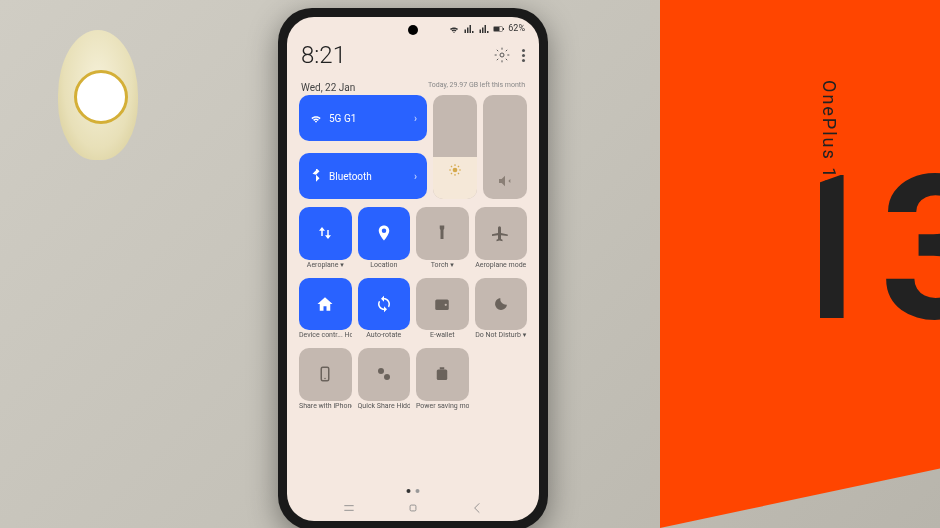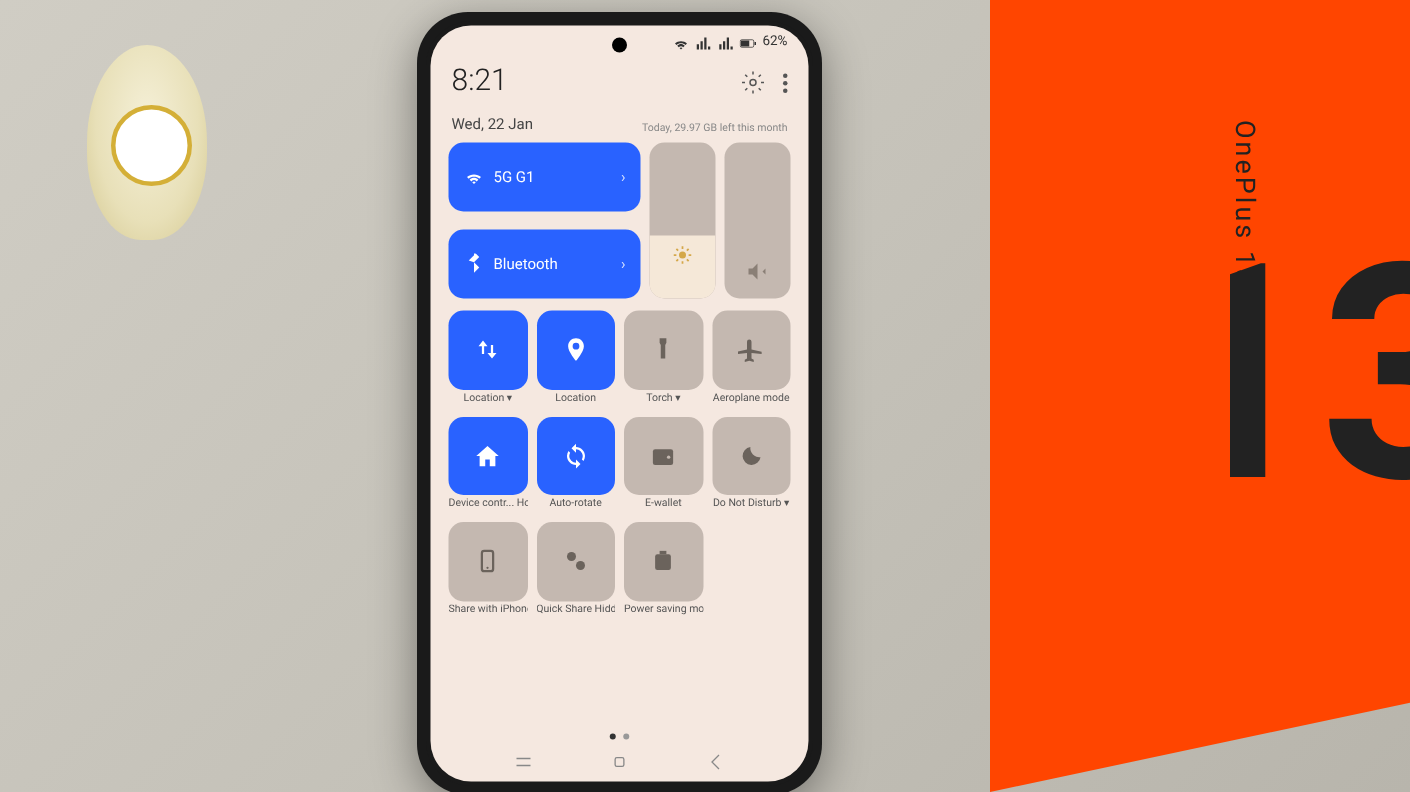--- a/index.html
+++ b/index.html
@@ -10,21 +10,21 @@
   .box-text{position:absolute;right:100px;top:80px;font-size:18px;color:#222;writing-mode:vertical-rl;letter-spacing:2px;font-weight:400}
   .box-num{position:absolute;right:0;top:20px;width:120px;height:460px;display:flex;align-items:center;justify-content:center;font-size:200px;font-weight:700;color:#222;overflow:hidden;line-height:1}
   .phone{position:absolute;left:278px;top:8px;width:258px;height:510px;background:#1a1a1a;border-radius:34px;padding:6px;box-shadow:0 8px 30px rgba(0,0,0,0.4)}
   .phone-inner{width:100%;height:100%;background:#1a1a1a;border-radius:30px;padding:3px;box-sizing:border-box}
   .screen{width:100%;height:100%;background:#f5e8e0;border-radius:27px;position:relative;overflow:hidden}
   .camera{position:absolute;left:50%;top:8px;width:10px;height:10px;background:#000;border-radius:50%;transform:translateX(-50%);z-index:10}
   .status-bar{position:absolute;top:6px;right:14px;display:flex;align-items:flex-start;gap:3px;font-size:9px;color:#333;z-index:5}
   .status-bar svg{width:12px;height:12px}
   .header{position:absolute;top:26px;left:14px;right:14px;display:flex;justify-content:space-between;align-items:flex-start}
   .time-block{}
-  .time{font-size:20px;font-weight:300;color:#222;line-height:1}
+  .time{font-size:24px;font-weight:300;color:#222;line-height:1}
   .date{font-size:10px;color:#444;margin-top:15px}
   .header-icons{display:flex;gap:12px;align-items:center;margin-top:4px}
   .header-icons svg{width:16px;height:16px;stroke:#555;fill:none;stroke-width:1.5}
   .more-dots{display:flex;flex-direction:column;gap:2px}
   .more-dots span{width:3px;height:3px;background:#555;border-radius:50%}
   .data-usage{position:absolute;top:64px;right:14px;font-size:7px;color:#888}
   .panel{position:absolute;top:78px;left:12px;right:12px;bottom:42px}
   .top-row{display:flex;gap:6px;height:104px;margin-bottom:8px}
   .conn-tiles{display:flex;flex-direction:column;gap:12px;flex:1}
   .conn-tile{flex:1;background:#2962ff;border-radius:10px;display:flex;align-items:center;padding:0 10px;gap:6px;color:#fff}
@@ -143,21 +143,21 @@
                 <path fill="#8a7f76" d="M3 9v6h4l5 5V4L7 9H3zm14 3l3-3m0 6l-3-3 3-3m-3 3l3 3"></path>
               </svg>
         </div>
       </div>
 
       <div class="grid-row">
         <div class="tile active">
           <svg viewBox="0 0 24 24">
                 <path d="M8 4l-4 5h3v7h2V9h3zm8 16l4-5h-3V8h-2v7h-3z"></path>
               </svg>
-          <span class="tile-label">Location ▾</span>
+          <span class="tile-label">Aeroplane ▾</span>
         </div>
         <div class="tile active">
           <svg viewBox="0 0 24 24">
                 <path d="M12 2C8 2 5 5 5 9c0 5 7 13 7 13s7-8 7-13c0-4-3-7-7-7zm0 10a3 3 0 110-6 3 3 0 010 6z"></path>
               </svg>
           <span class="tile-label">Location</span>
         </div>
         <div class="tile inactive">
           <svg viewBox="0 0 24 24">
                 <path d="M9 2h6v4l-1 2v12h-4V8L9 6z"></path>

